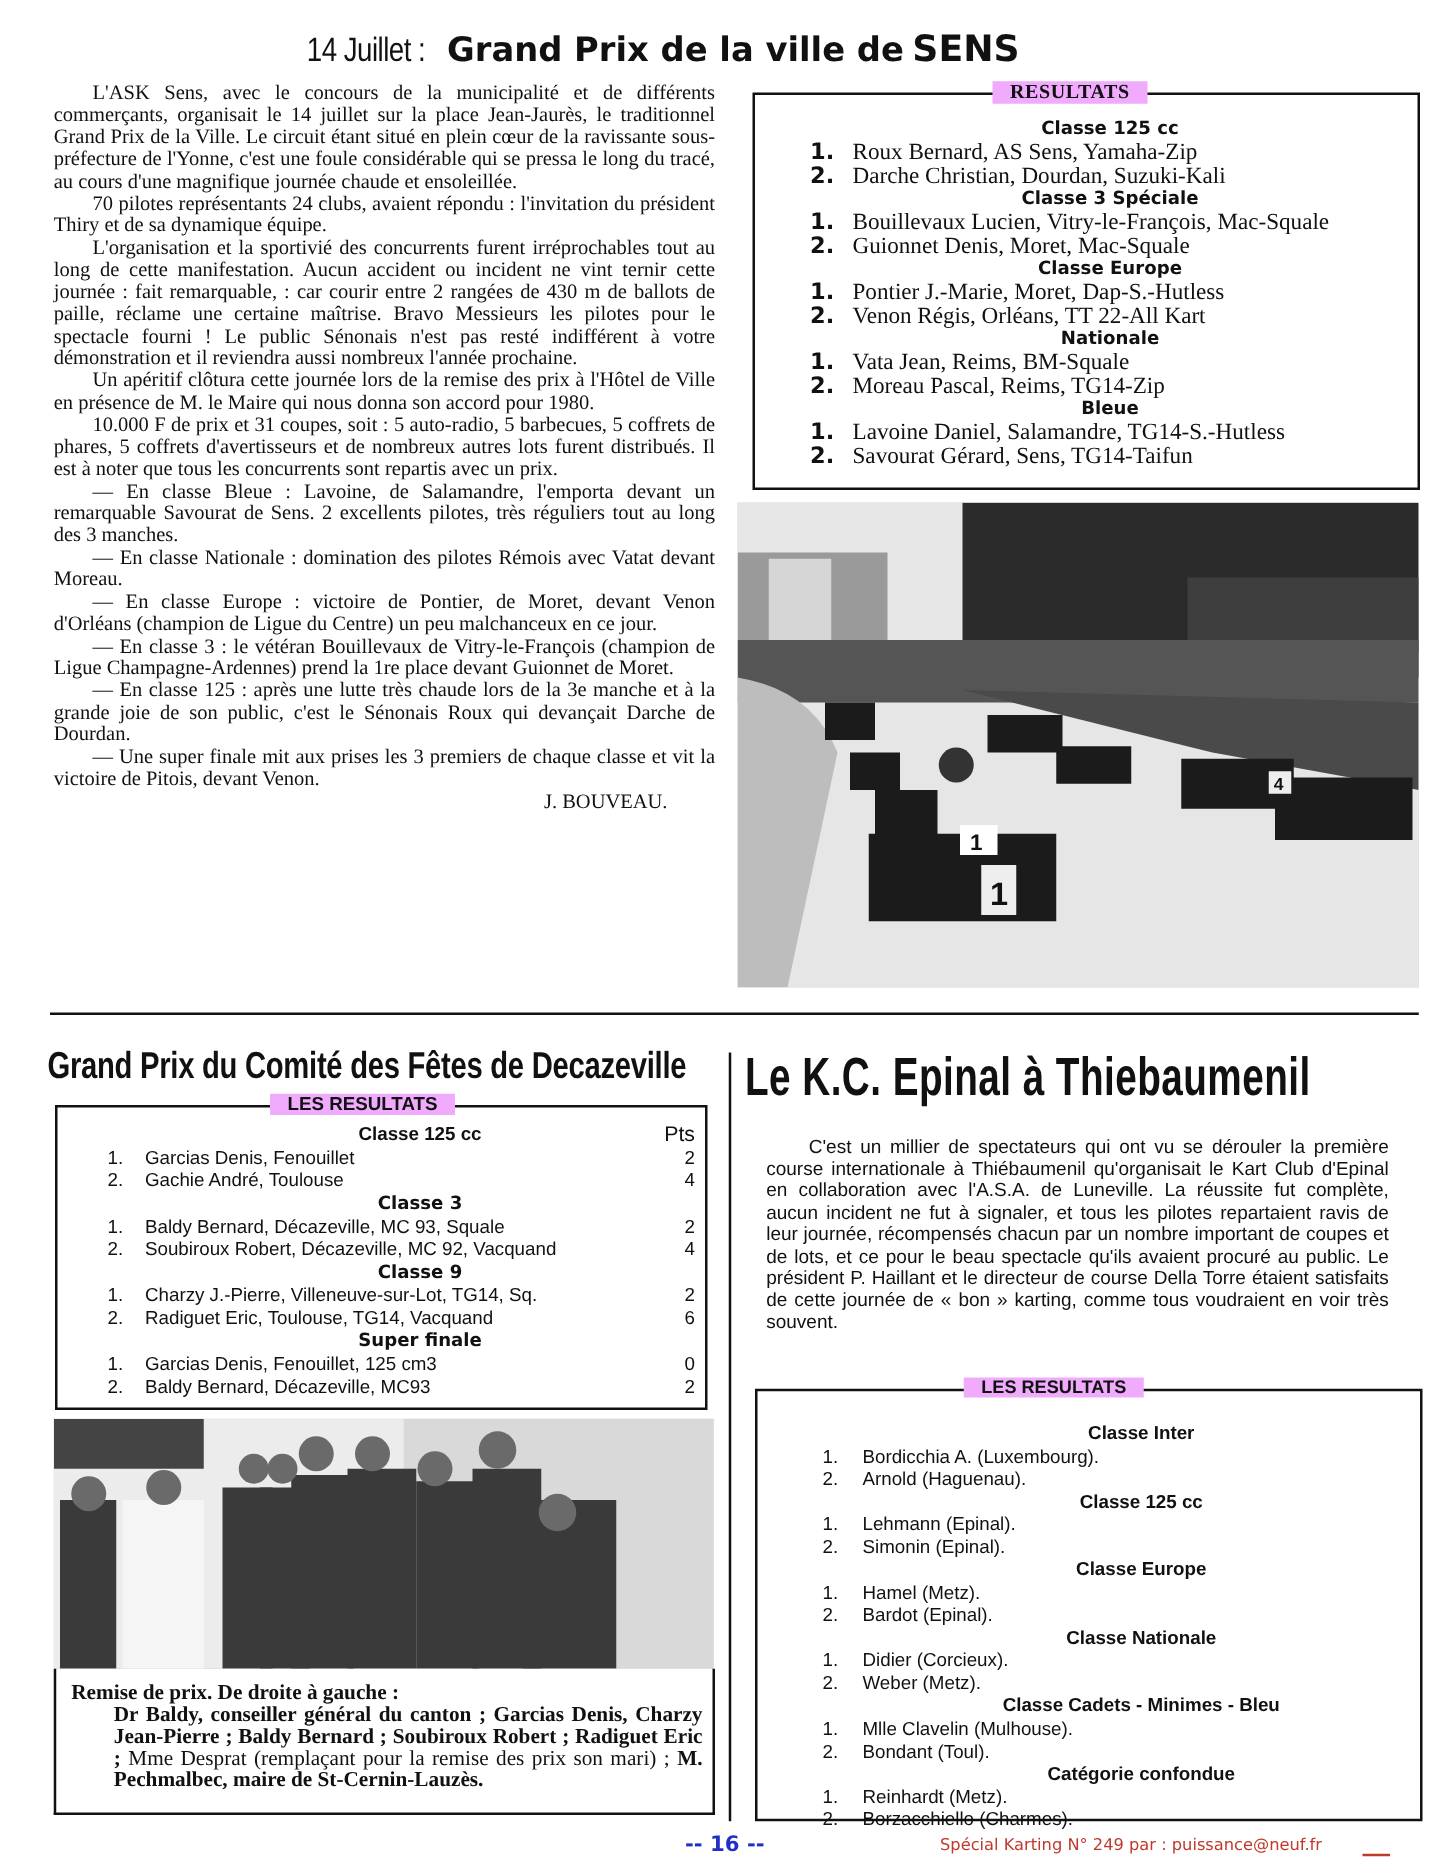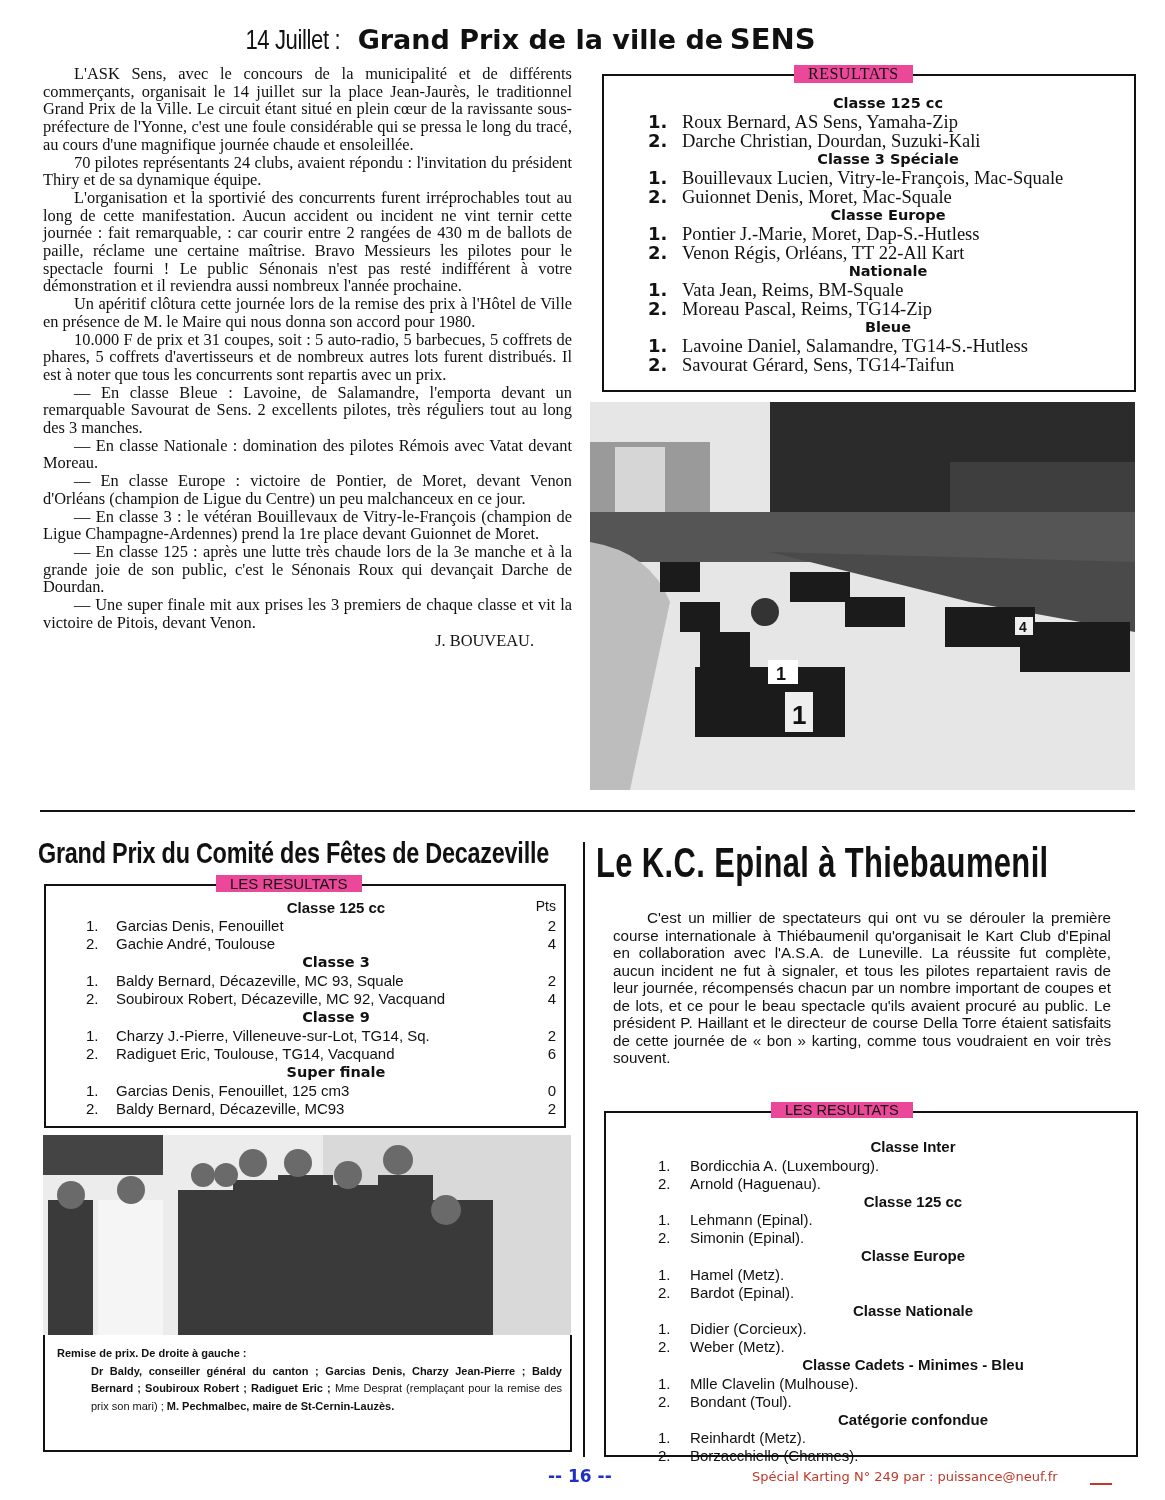--- a/index.html
+++ b/index.html
@@ -12,21 +12,21 @@
   #top-title .thin { font-family:"Liberation Sans", sans-serif; font-stretch:condensed; letter-spacing:-0.5px; transform:scaleX(0.82); display:inline-block; }
   #top-title .bold { font-family:"DejaVu Sans", sans-serif; font-weight:bold; }
 
   
   #sens-body { left:43px; top:65px; width:529px; font-size:16.4px; line-height:17.7px; text-align:justify; }
   #sens-body p { margin:0; text-indent:31px; }
   #sens-body .sig { text-align:right; padding-right:38px; text-indent:0; }
 
   
   .rbox { border:2px solid #111; }
-  .rbox-title { position:absolute; top:-11px; background:#ec4899; padding:0 14px; font-weight:normal; }
+  .rbox-title { position:absolute; top:-11px; background:#f0abfc; padding:0 14px; font-weight:bold; }
   #sens-results { left:602px; top:74px; width:530px; height:314px; }
   #sens-results .rbox-title { left:190px; font-family:"Liberation Serif", serif; font-size:16px; letter-spacing:0.5px; }
   #sens-results .rlist { position:absolute; left:44px; top:18px; width:480px; }
   .cls { text-align:center; font-family:"DejaVu Sans", sans-serif; font-weight:bold; font-size:14.5px; line-height:19px; }
   .sens-row { font-family:"Liberation Serif", serif; font-size:18.5px; line-height:18.5px; white-space:nowrap; }
   .sens-row .num { display:inline-block; width:34px; font-family:"DejaVu Sans", sans-serif; font-weight:bold; font-size:18px; }
 
   
   #race-photo { left:590px; top:402px; width:545px; height:388px; overflow:hidden; background:#d8d8d8; }
 
@@ -38,25 +38,25 @@
   #deca-title { left:38px; top:836px; width:540px; font-family:"Liberation Sans", sans-serif; font-weight:bold; font-size:30px; white-space:nowrap; transform-origin:left top; transform:scaleX(0.78); letter-spacing:-0.3px; }
   #deca-results { left:44px; top:884px; width:518px; height:240px; }
   #deca-results .rbox-title { left:170px; font-family:"Liberation Sans", sans-serif; font-size:15px; }
   #deca-results .rlist { position:absolute; left:40px; top:12px; width:470px; }
   .deca-row { font-family:"Liberation Sans", sans-serif; font-size:15px; line-height:18px; white-space:nowrap; display:flex; }
   .deca-row .num { width:30px; }
   .deca-row .name { flex:1; }
   .deca-row .pts { width:30px; text-align:right; }
   .deca-head { display:flex; }
   .deca-head .cls { flex:1; padding-left:60px; }
-  .deca-head .pts-h { width:30px; text-align:right; font-family:"Liberation Sans", sans-serif; font-size:14px; }
+  .deca-head .pts-h { width:30px; text-align:right; font-family:"Liberation Sans", sans-serif; font-size:17px; }
 
   #podium-photo { left:43px; top:1135px; width:528px; height:200px; overflow:hidden; background:#cfcfcf; }
   #podium-caption { left:43px; top:1335px; width:525px; height:115px; border:2px solid #111; border-top:none; }
-  #podium-caption .cap { position:absolute; left:12px; top:10px; width:505px; font-family:Liberation Sans, sans-serif; font-size:11px; line-height:17.6px; text-align:justify; }
+  #podium-caption .cap { position:absolute; left:12px; top:10px; width:505px; font-family:Liberation Serif, serif; font-size:17px; line-height:17.6px; text-align:justify; }
   #podium-caption .cap .ind { padding-left:34px; display:block; }
   #podium-caption b { font-weight:bold; }
 
   
   #epinal-title { left:596px; top:838px; font-family:"Liberation Sans", sans-serif; font-weight:bold; font-size:43px; white-space:nowrap; transform-origin:left top; transform:scaleX(0.72); letter-spacing:0.5px; }
   #epinal-body { left:597px; top:893px; width:530px; font-family:"Liberation Sans", sans-serif; font-size:15.2px; line-height:17.5px; text-align:justify; }
   #epinal-body p { margin:16px; text-indent:34px; }
   #epinal-results { left:604px; top:1111px; width:530px; height:342px; }
   #epinal-results .rbox-title { left:165px; font-family:"Liberation Sans", sans-serif; font-size:14.5px; }
   #epinal-results .rlist { position:absolute; left:40px; top:25px; width:480px;margin-left:12px; }

